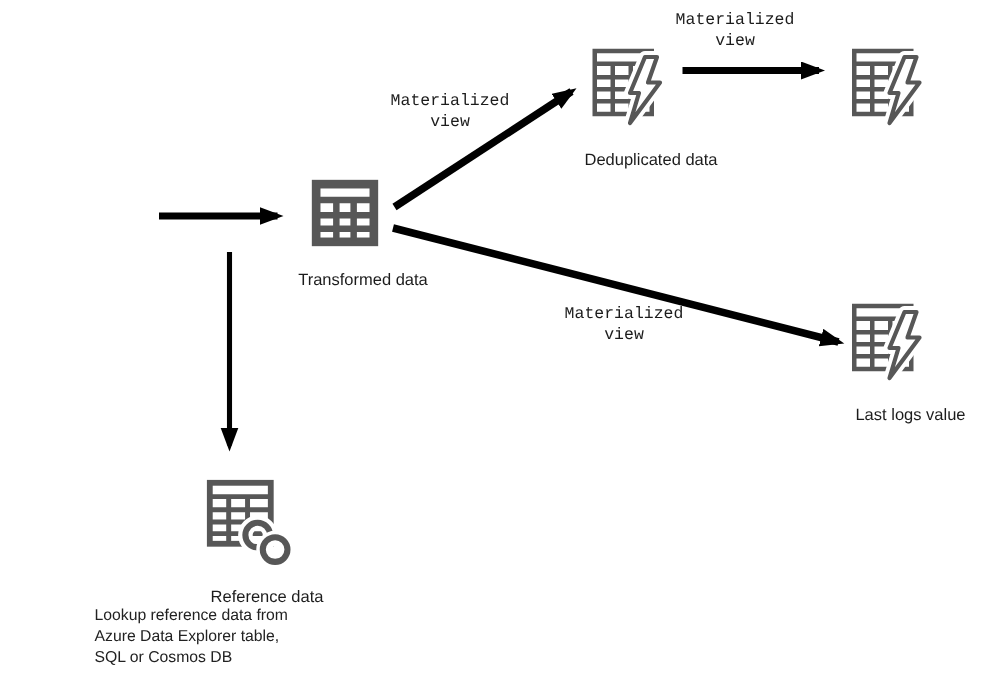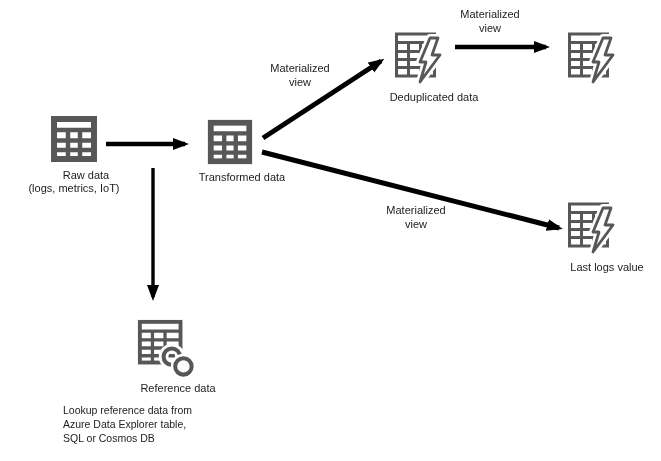--- a/index.html
+++ b/index.html
@@ -9,27 +9,27 @@
     background:#ffffff;
     font-family:"Liberation Sans", sans-serif;
     color:#1c1c1c;
     overflow:hidden;
   }
   #arrows{position:absolute;left:0;top:0;width:661px;height:461px;}
   .node{position:absolute;display:flex;flex-direction:column;align-items:center;}
   .node .icon{flex:0 0 auto;line-height:0;}
   .node-label{
     font-size:11px;line-height:14px;text-align:center;white-space:nowrap;
-    margin-top:3px;
+    margin-top:13px;
     padding-left:24px;
   }
   .node-sublabel{font-size:11px;line-height:13px;text-align:center;white-space:nowrap;}
   .edge-label{
     position:absolute;width:100px;text-align:center;
-    font-size:11px;line-height:13.5px;white-space:pre-line;
+    font-size:11px;line-height:13.5px;white-space:pre-line;font-family:Liberation Mono, monospace;
   }
   .note{
     position:absolute;left:63px;top:403px;width:200px;
     font-size:10.5px;line-height:14px;white-space:pre-line;color:#222222;
   }
   svg{display:block;}
 </style>
 </head>
 <body>
 
@@ -41,30 +41,20 @@
         <path d="M0,0 L16,6 L0,12 Z" fill="#000000"></path>
       </marker>
     </defs>
     <line x1="106" y1="144" x2="185" y2="144" stroke="#000000" stroke-width="4.6" marker-end="url(#ah)"></line>
     <line x1="153" y1="168" x2="153" y2="297" stroke="#000000" stroke-width="3.4" marker-end="url(#ah)"></line>
     <line x1="263" y1="138" x2="381" y2="61" stroke="#000000" stroke-width="5" marker-end="url(#ah)"></line>
     <line x1="455" y1="47" x2="546" y2="47" stroke="#000000" stroke-width="4.6" marker-end="url(#ah)"></line>
     <line x1="262" y1="152" x2="559" y2="228" stroke="#000000" stroke-width="5" marker-end="url(#ah)"></line>
   </svg>
 
-  <div class="node" style="left:18px;top:113px;width:112px;">
-    <span class="icon">
-      <svg width="52" height="52" viewBox="0 0 52 52">
-        <rect x="6" y="6" width="40" height="40" fill="#ffffff" stroke="#575757" stroke-width="6"></rect>
-        <path d="M7 17 H45 M7 27.5 H45 M7 37 H45 M20 17 V45 M32 17 V45" stroke="#575757" stroke-width="4.5" fill="none"></path>
-      </svg>
-    </span>
-    <div class="node-label">Raw data</div>
-    <div class="node-sublabel">(logs, metrics, IoT)</div>
-  </div>
 
   <div class="node" style="left:165px;top:117px;width:130px;">
     <span class="icon">
       <svg width="50" height="50" viewBox="0 0 52 52">
         <rect x="6" y="6" width="40" height="40" fill="#ffffff" stroke="#575757" stroke-width="6"></rect>
         <path d="M7 17 H45 M7 27.5 H45 M7 37 H45 M20 17 V45 M32 17 V45" stroke="#575757" stroke-width="4.5" fill="none"></path>
       </svg>
     </span>
     <div class="node-label">Transformed data</div>
   </div>

